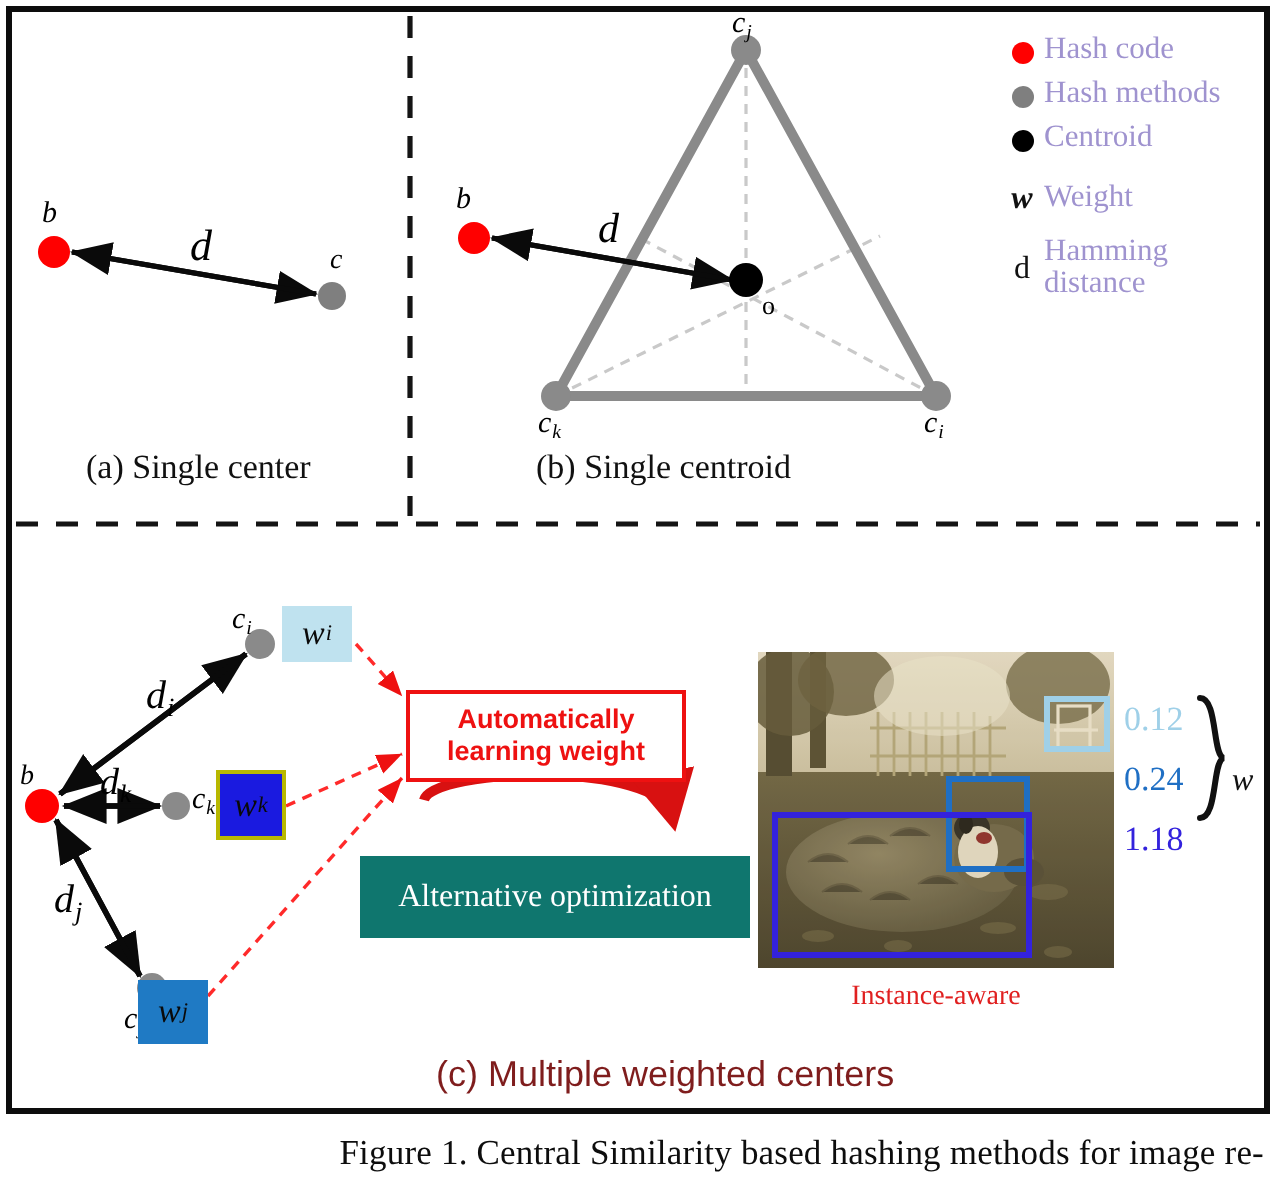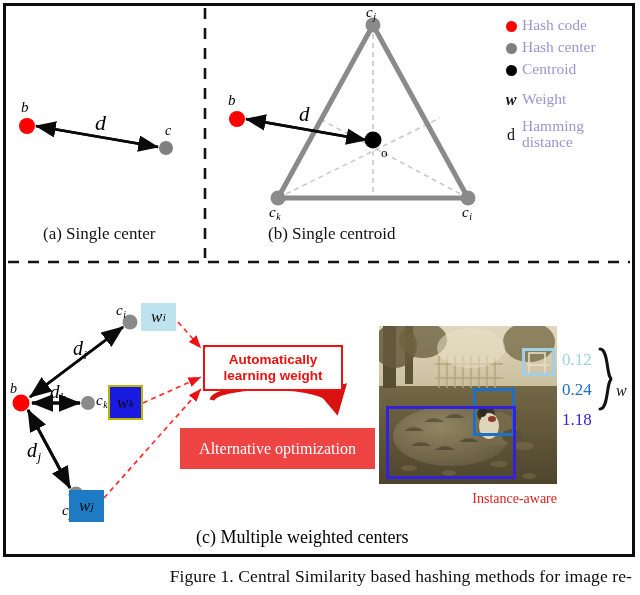--- a/index.html
+++ b/index.html
@@ -45,23 +45,24 @@
     font-style: italic;
     vertical-align: -0.28em;
     padding-left: 0.5px;
   }
   .panel-caption {
     font-family: "Liberation Serif", serif;
     font-size: 17px;
     color: #111111;
   }
   .panel-caption-red {
-    font-family: Liberation Serif, serif;
+    font-family: Liberation Sans, sans-serif;
     font-size: 18px;
-    color: #000000;
+    color: #7f1d1d;
+    margin-left: 22px;
   }
   
   #legend {
     position: absolute;
     left: 500px; top: 16px;
     width: 128px;
   }
   .legend-row {
     display: flex;
     align-items: flex-start;
@@ -120,21 +121,21 @@
     font-family: "Liberation Sans", sans-serif;
     font-weight: bold;
     font-size: 13.5px;
     color: #ee1111;
     line-height: 16px;
   }
   #box-alt {
     position: absolute;
     left: 180px; top: 428px;
     width: 195px; height: 41px;
-    background: #ef4444;
+    background: #0f766e;
     box-sizing: border-box;
     display: flex; align-items: center; justify-content: center;
     font-family: "Liberation Serif", serif;
     font-size: 16px;
     color: #ffffff;
   }
   
   #photo {
     position: absolute;
     left: 379px; top: 326px;
@@ -144,21 +145,21 @@
     box-sizing: border-box;
   }
   .bbox {
     position: absolute;
     box-sizing: border-box;
   }
   #instance-label {
     position: absolute;
     left: 379px; top: 491px;
     width: 178px;
-    text-align: right;
+    text-align: center;
     font-family: "Liberation Serif", serif;
     font-size: 14px;
     color: #e02020;
   }
   
   #wvals {
     position: absolute;
     left: 562px; top: 345px;
     width: 46px;
   }
@@ -279,21 +280,21 @@
     <div class="legend-row">
       <span class="legend-mark">
         <span class="dot" style="background:#ff0000"></span>
       </span>
       <span class="legend-text">Hash code</span>
     </div>
     <div class="legend-row">
       <span class="legend-mark">
         <span class="dot" style="background:#7f7f7f"></span>
       </span>
-      <span class="legend-text">Hash center</span>
+      <span class="legend-text">Hash methods</span>
     </div>
     <div class="legend-row">
       <span class="legend-mark">
         <span class="dot" style="background:#000000"></span>
       </span>
       <span class="legend-text">Centroid</span>
     </div>
     <div class="legend-row" style="margin-top:9px;">
       <span class="legend-mark">
         <span class="legend-glyph ital">w</span>

